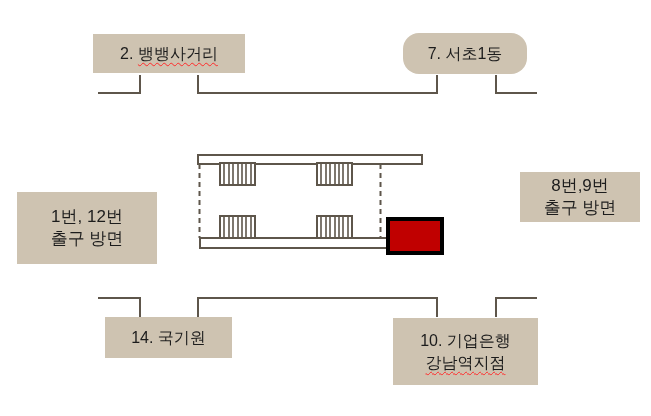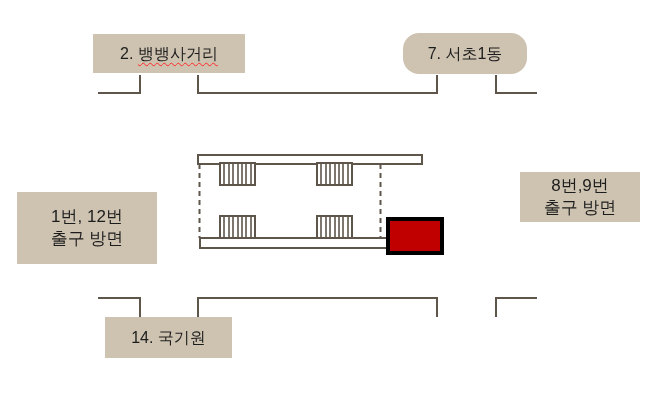--- a/index.html
+++ b/index.html
@@ -140,14 +140,18 @@
 
   <div class="tan-label lbl-right big">
     <div>8번,9번</div>
     <div>출구 방면</div>
   </div>
 
   <div class="tan-label lbl-bottom-left">
     <div>14. 국기원</div>
   </div>
 
+  <div class="tan-label lbl-bottom-right">
+    <div>10. 기업은행</div>
+    <div><span class="misspelled">강남역지점</span></div>
+  </div>
 
 </div>
 
 </body></html>

